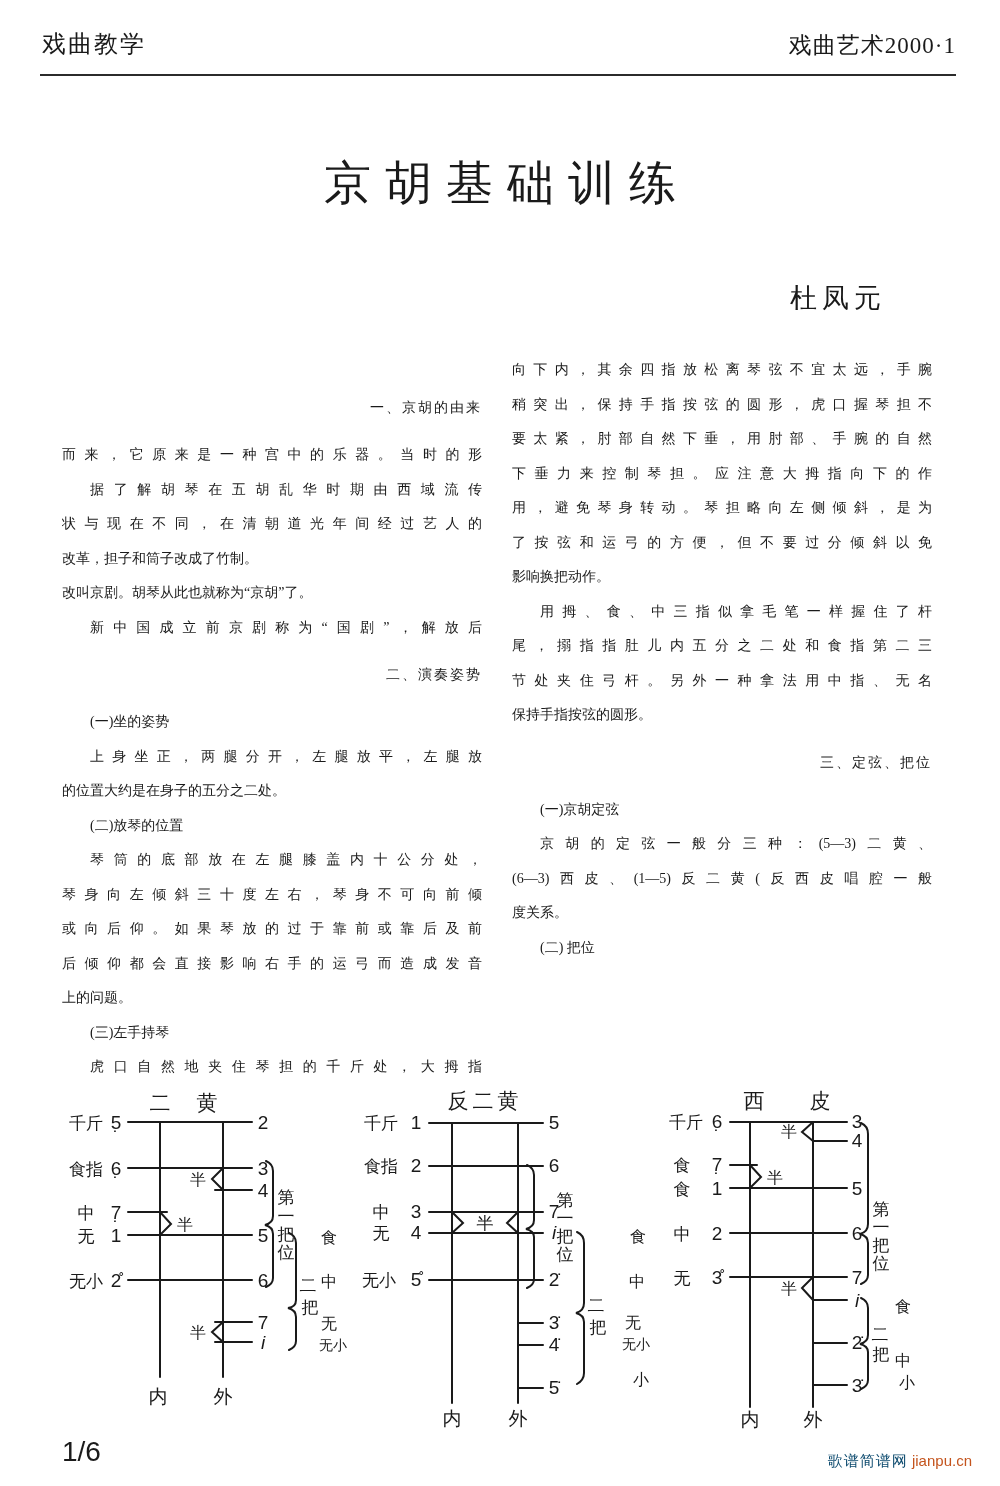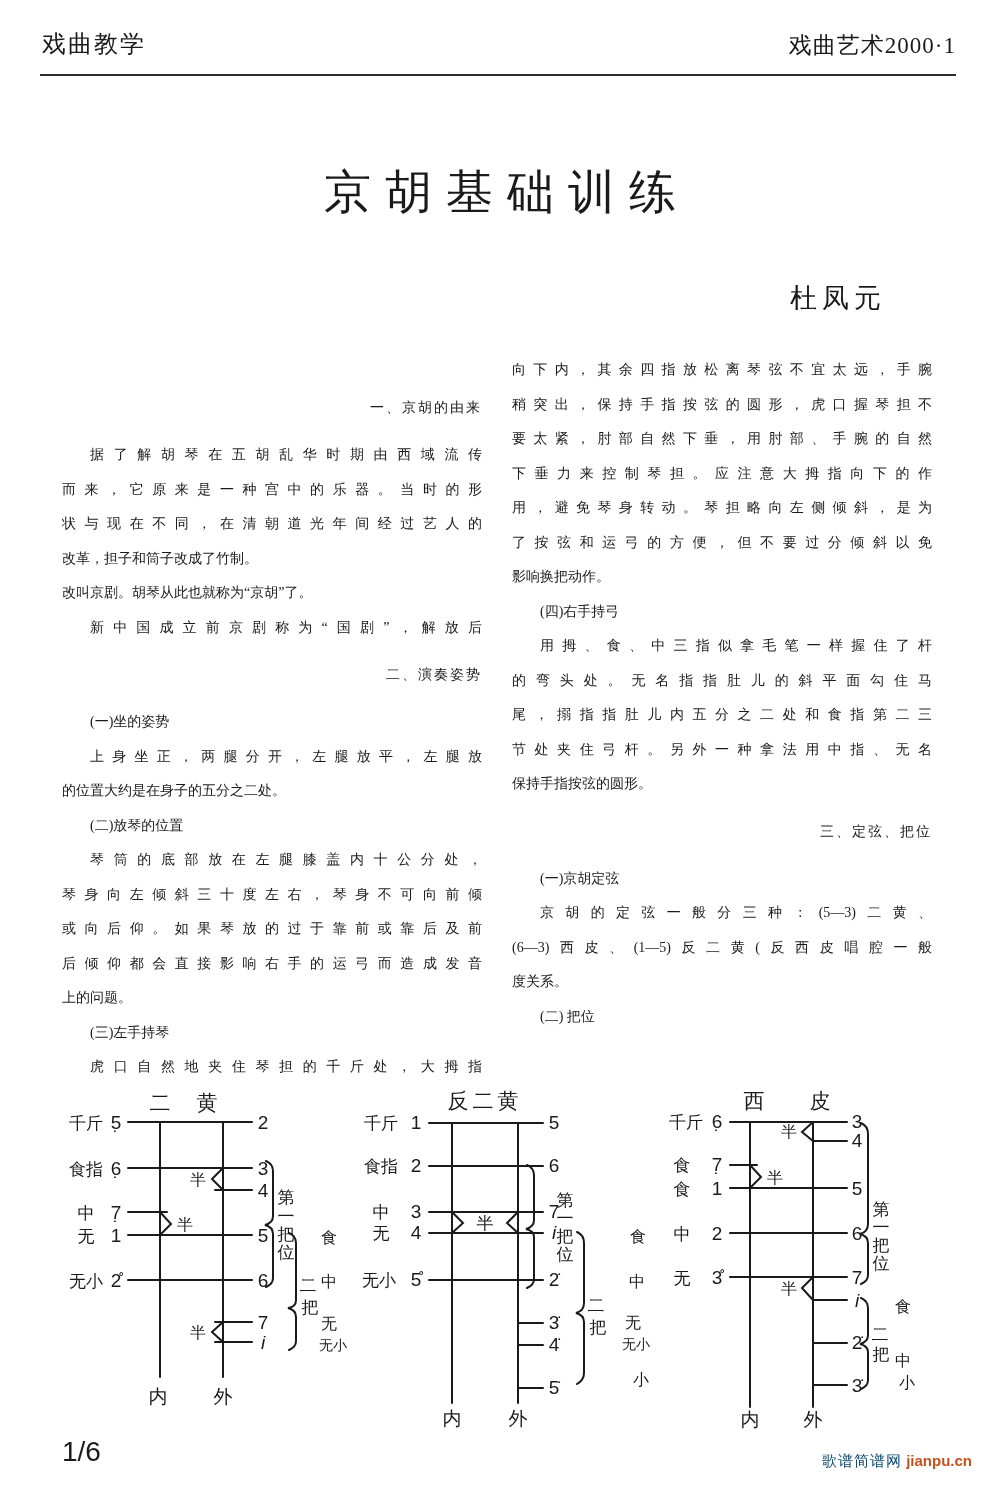--- a/index.html
+++ b/index.html
@@ -1,57 +1,57 @@
 <!DOCTYPE html>
 <html><head>
 <meta charset="utf-8">
 <style>
   html,body{margin:0;padding:0;background:#e8e8e8}
   .page{position:relative;width:1000px;height:1486px;margin:0 auto;background:#ffffff;
         color:#1a1a1a;font-family:"Liberation Serif","DejaVu Serif",serif;overflow:hidden}
   .hdr-left{position:absolute;left:42px;top:28px;font-size:24px;letter-spacing:2px}
   .hdr-right{position:absolute;right:44px;top:30px;font-size:23px;letter-spacing:1px}
   .hdr-rule{position:absolute;left:40px;right:44px;top:74px;height:2px;background:#2b2b2b}
-  .title{position:absolute;left:0;right:0;top:148px;margin:13px;text-align:center;
+  .title{position:absolute;left:0;right:0;top:148px;margin:4px;text-align:center;
          font-size:47px;font-weight:400;letter-spacing:14px;padding-left:14px}
   .author{position:absolute;left:790px;top:280px;font-size:27px;letter-spacing:5px}
   .col{position:absolute;width:420px}
   .col-left{left:62px;top:378px}
   .col-right{left:512px;top:353px}
   .ln{height:34.5px;line-height:34.5px;font-size:14px;overflow:hidden}
   .ln.h{height:60px;line-height:60px;text-align:right;letter-spacing:2px}
   .ln.j{text-align:justify;text-align-last:justify}
   .ln.p{text-indent:2em;text-align:justify;text-align-last:justify}
   .ln.pe{text-indent:2em}
   .diag{position:absolute}
   .diag text{fill:#1a1a1a;font-family:"Liberation Sans","DejaVu Sans",sans-serif}
   .page-num{position:absolute;left:62px;top:1436px;font-size:28px;
             font-family:"Liberation Sans","DejaVu Sans",sans-serif}
   .watermark{position:absolute;right:28px;top:1452px;font-size:15px;
              font-family:"Liberation Sans","DejaVu Sans",sans-serif}
   .wm-site{letter-spacing:1px}
-  .wm-domain{font-weight:bold}
+  .wm-domain{font-weight:normal}
 </style>
 </head>
 <body>
 
 <div class="page">
 
   <div class="hdr-left">戏曲教学</div>
   <div class="hdr-right">戏曲艺术2000·1</div>
   <div class="hdr-rule"></div>
 
   <h1 class="title">京胡基础训练</h1>
   <div class="author">杜凤元</div>
 
   <div class="col col-left">
 
   <div class="ln h">一、京胡的由来</div>
+      <div class="ln j">而来，它原来是一种宫中的乐器。当时的形</div>
       <div class="ln p">据了解胡琴在五胡乱华时期由西域流传</div>
-      <div class="ln j">而来，它原来是一种宫中的乐器。当时的形</div>
       <div class="ln j">状与现在不同，在清朝道光年间经过艺人的</div>
       <div class="ln e">改革，担子和筒子改成了竹制。</div>
       <div class="ln e">改叫京剧。胡琴从此也就称为“京胡”了。</div>
       <div class="ln p">新中国成立前京剧称为“国剧”，解放后</div>
       <div class="ln h">二、演奏姿势</div>
       <div class="ln pe">(一)坐的姿势</div>
       <div class="ln p">上身坐正，两腿分开，左腿放平，左腿放</div>
       <div class="ln e">的位置大约是在身子的五分之二处。</div>
       <div class="ln pe">(二)放琴的位置</div>
       <div class="ln p">琴筒的底部放在左腿膝盖内十公分处，</div>
@@ -65,23 +65,21 @@
 
   <div class="col col-right">
 
   <div class="ln j">向下内，其余四指放松离琴弦不宜太远，手腕</div>
       <div class="ln j">稍突出，保持手指按弦的圆形，虎口握琴担不</div>
       <div class="ln j">要太紧，肘部自然下垂，用肘部、手腕的自然</div>
       <div class="ln j">下垂力来控制琴担。应注意大拇指向下的作</div>
       <div class="ln j">用，避免琴身转动。琴担略向左侧倾斜，是为</div>
       <div class="ln j">了按弦和运弓的方便，但不要过分倾斜以免</div>
       <div class="ln e">影响换把动作。</div>
-      <div class="ln pe">(四)右手持弓</div>
       <div class="ln p">用拇、食、中三指似拿毛笔一样握住了杆</div>
-      <div class="ln j">的弯头处。无名指指肚儿的斜平面勾住马</div>
       <div class="ln j">尾，搦指指肚儿内五分之二处和食指第二三</div>
       <div class="ln j">节处夹住弓杆。另外一种拿法用中指、无名</div>
       <div class="ln e">保持手指按弦的圆形。</div>
       <div class="ln h">三、定弦、把位</div>
       <div class="ln pe">(一)京胡定弦</div>
       <div class="ln p">京胡的定弦一般分三种：(5—3)二黄、</div>
       <div class="ln j">(6—3)西皮、(1—5)反二黄(反西皮唱腔一般</div>
       <div class="ln e">度关系。</div>
       <div class="ln pe">(二) 把位</div>
     </div>

